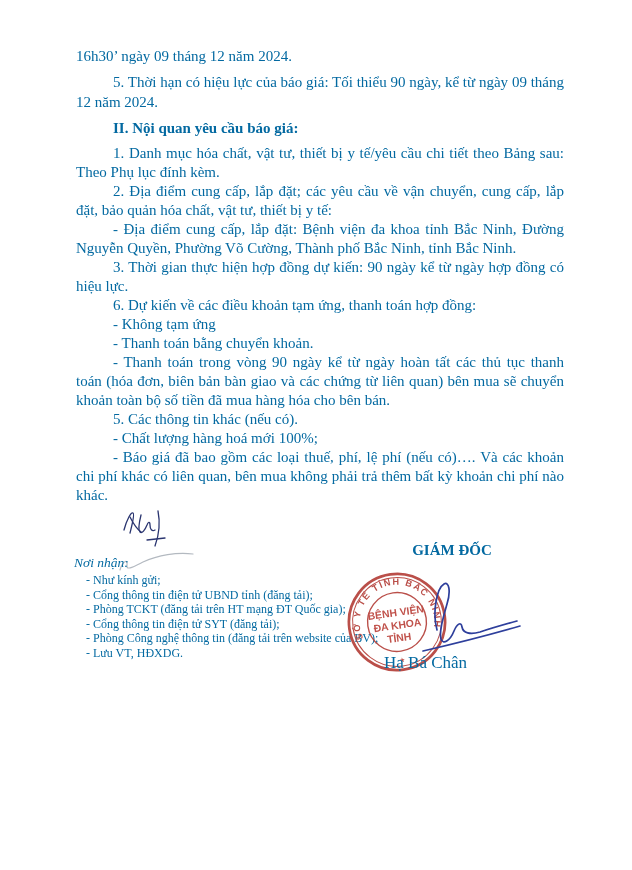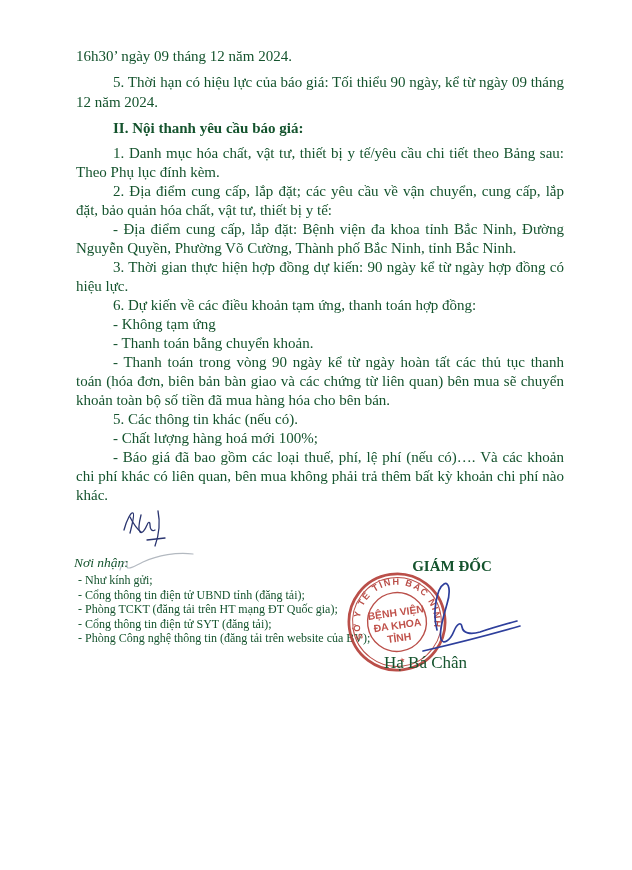--- a/index.html
+++ b/index.html
@@ -1,21 +1,21 @@
 <!DOCTYPE html>
 <html><head>
 <meta charset="utf-8">
 <style>
   html,body{margin:0;padding:0;background:#e8e8e8;}
   .page{
     position:relative;
     width:632px;height:870px;
     background:#ffffff;
     font-family:"Liberation Serif","DejaVu Serif",serif;
-    color:#14532d;
+    color:#0369a1;
     overflow:hidden;
     margin:0 auto;
   }
   .content{
     position:absolute;left:76px;top:46px;width:488px;
     font-size:15px;
     text-align:justify;
   }
   .content p{margin:0;}
   .intro p{text-indent:37px;line-height:20px;margin-bottom:6px;}
@@ -25,26 +25,26 @@
     margin:4px 0 6px 0 !important;
   }
   .body-block p{text-indent:37px;line-height:19px;}
   .recipients{
     position:absolute;left:74px;top:555px;width:320px;
   }
   .recipients-label{
     font-weight:normal;font-style:italic;font-size:13.5px;line-height:16px;
   }
   .recipients ul{
-    list-style:none;margin:2px 0 0 4px;padding:0;
+    list-style:none;margin:2px 0 0 12px;padding:0;
     font-size:12px;line-height:14.6px;
     font-family:"Liberation Serif","DejaVu Serif",serif;
   }
   .director-title{
-    position:absolute;left:372px;top:558px;width:160px;
+    position:absolute;left:372px;top:542px;width:160px;
     text-align:center;font-weight:bold;font-size:15px;
   }
   .signer-name{
     position:absolute;left:384px;top:653px;width:160px;
     text-align:left;font-weight:normal;font-size:17px;
   }
   .stamp{
     position:absolute;left:346px;top:571px;width:102px;height:102px;
     opacity:0.93;
   }
@@ -62,21 +62,21 @@
 </head>
 <body>
 
 <div class="page">
 
   <div class="content">
     <div class="intro">
       <p class="no-indent">16h30’ ngày 09 tháng 12 năm 2024.</p>
       <p>5. Thời hạn có hiệu lực của báo giá: Tối thiểu 90 ngày, kể từ ngày 09 tháng 12 năm 2024.</p>
     </div>
-    <p class="section-heading">II. Nội thanh yêu cầu báo giá:</p>
+    <p class="section-heading">II. Nội quan yêu cầu báo giá:</p>
     <div class="body-block">
       <p>1. Danh mục hóa chất, vật tư, thiết bị y tế/yêu cầu chi tiết theo Bảng sau: Theo Phụ lục đính kèm.</p>
       <p>2. Địa điểm cung cấp, lắp đặt; các yêu cầu về vận chuyển, cung cấp, lắp đặt, bảo quản hóa chất, vật tư, thiết bị y tế:</p>
       <p>- Địa điểm cung cấp, lắp đặt: Bệnh viện đa khoa tỉnh Bắc Ninh, Đường Nguyễn Quyền, Phường Võ Cường, Thành phố Bắc Ninh, tỉnh Bắc Ninh.</p>
       <p>3. Thời gian thực hiện hợp đồng dự kiến: 90 ngày kể từ ngày hợp đồng có hiệu lực.</p>
       <p>6. Dự kiến về các điều khoản tạm ứng, thanh toán hợp đồng:</p>
       <p>- Không tạm ứng</p>
       <p>- Thanh toán bằng chuyển khoản.</p>
       <p>- Thanh toán trong vòng 90 ngày kể từ ngày hoàn tất các thủ tục thanh toán (hóa đơn, biên bản bàn giao và các chứng từ liên quan) bên mua sẽ chuyển khoản toàn bộ số tiền đã mua hàng hóa cho bên bán.</p>
       <p>5. Các thông tin khác (nếu có).</p>
@@ -100,20 +100,21 @@
   </svg>
 
   <div class="recipients">
     <div class="recipients-label">Nơi nhận:</div>
     <ul>
       <li>- Như kính gửi;</li>
       <li>- Cổng thông tin điện tử UBND tỉnh (đăng tải);</li>
       <li>- Phòng TCKT (đăng tải trên HT mạng ĐT Quốc gia);</li>
       <li>- Cổng thông tin điện tử SYT (đăng tải);</li>
       <li>- Phòng Công nghệ thông tin (đăng tải trên website của BV);</li>
+      <li>- Lưu VT, HĐXDG.</li>
     </ul>
   </div>
 
   <div class="director-title">GIÁM ĐỐC</div>
 
   <svg class="stamp" viewBox="0 0 104 104">
     <g transform="rotate(-8 52 52)" fill="none" stroke="#b5423c">
       <circle cx="52" cy="52" r="49" stroke-width="2.8"></circle>
       <circle cx="52" cy="52" r="45.3" stroke-width="1"></circle>
       <circle cx="52" cy="52" r="30" stroke-width="1.4"></circle>

